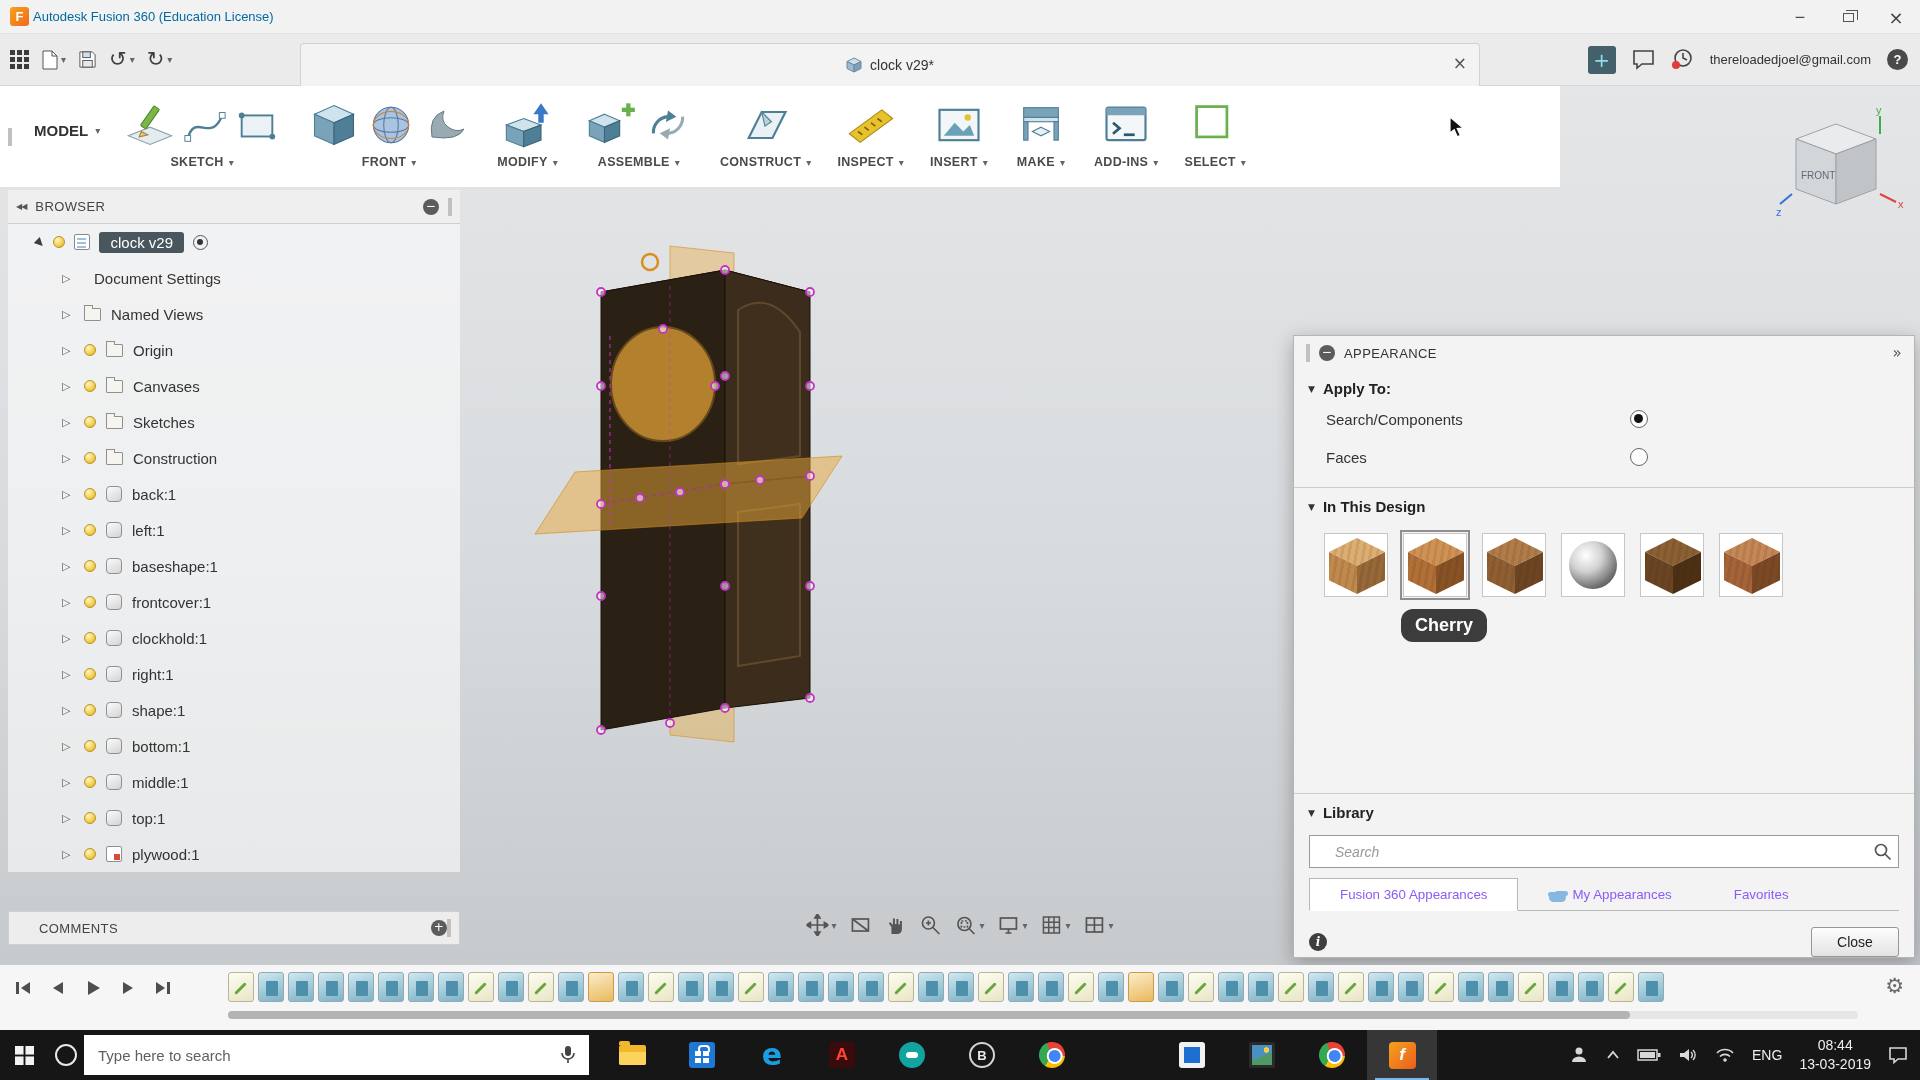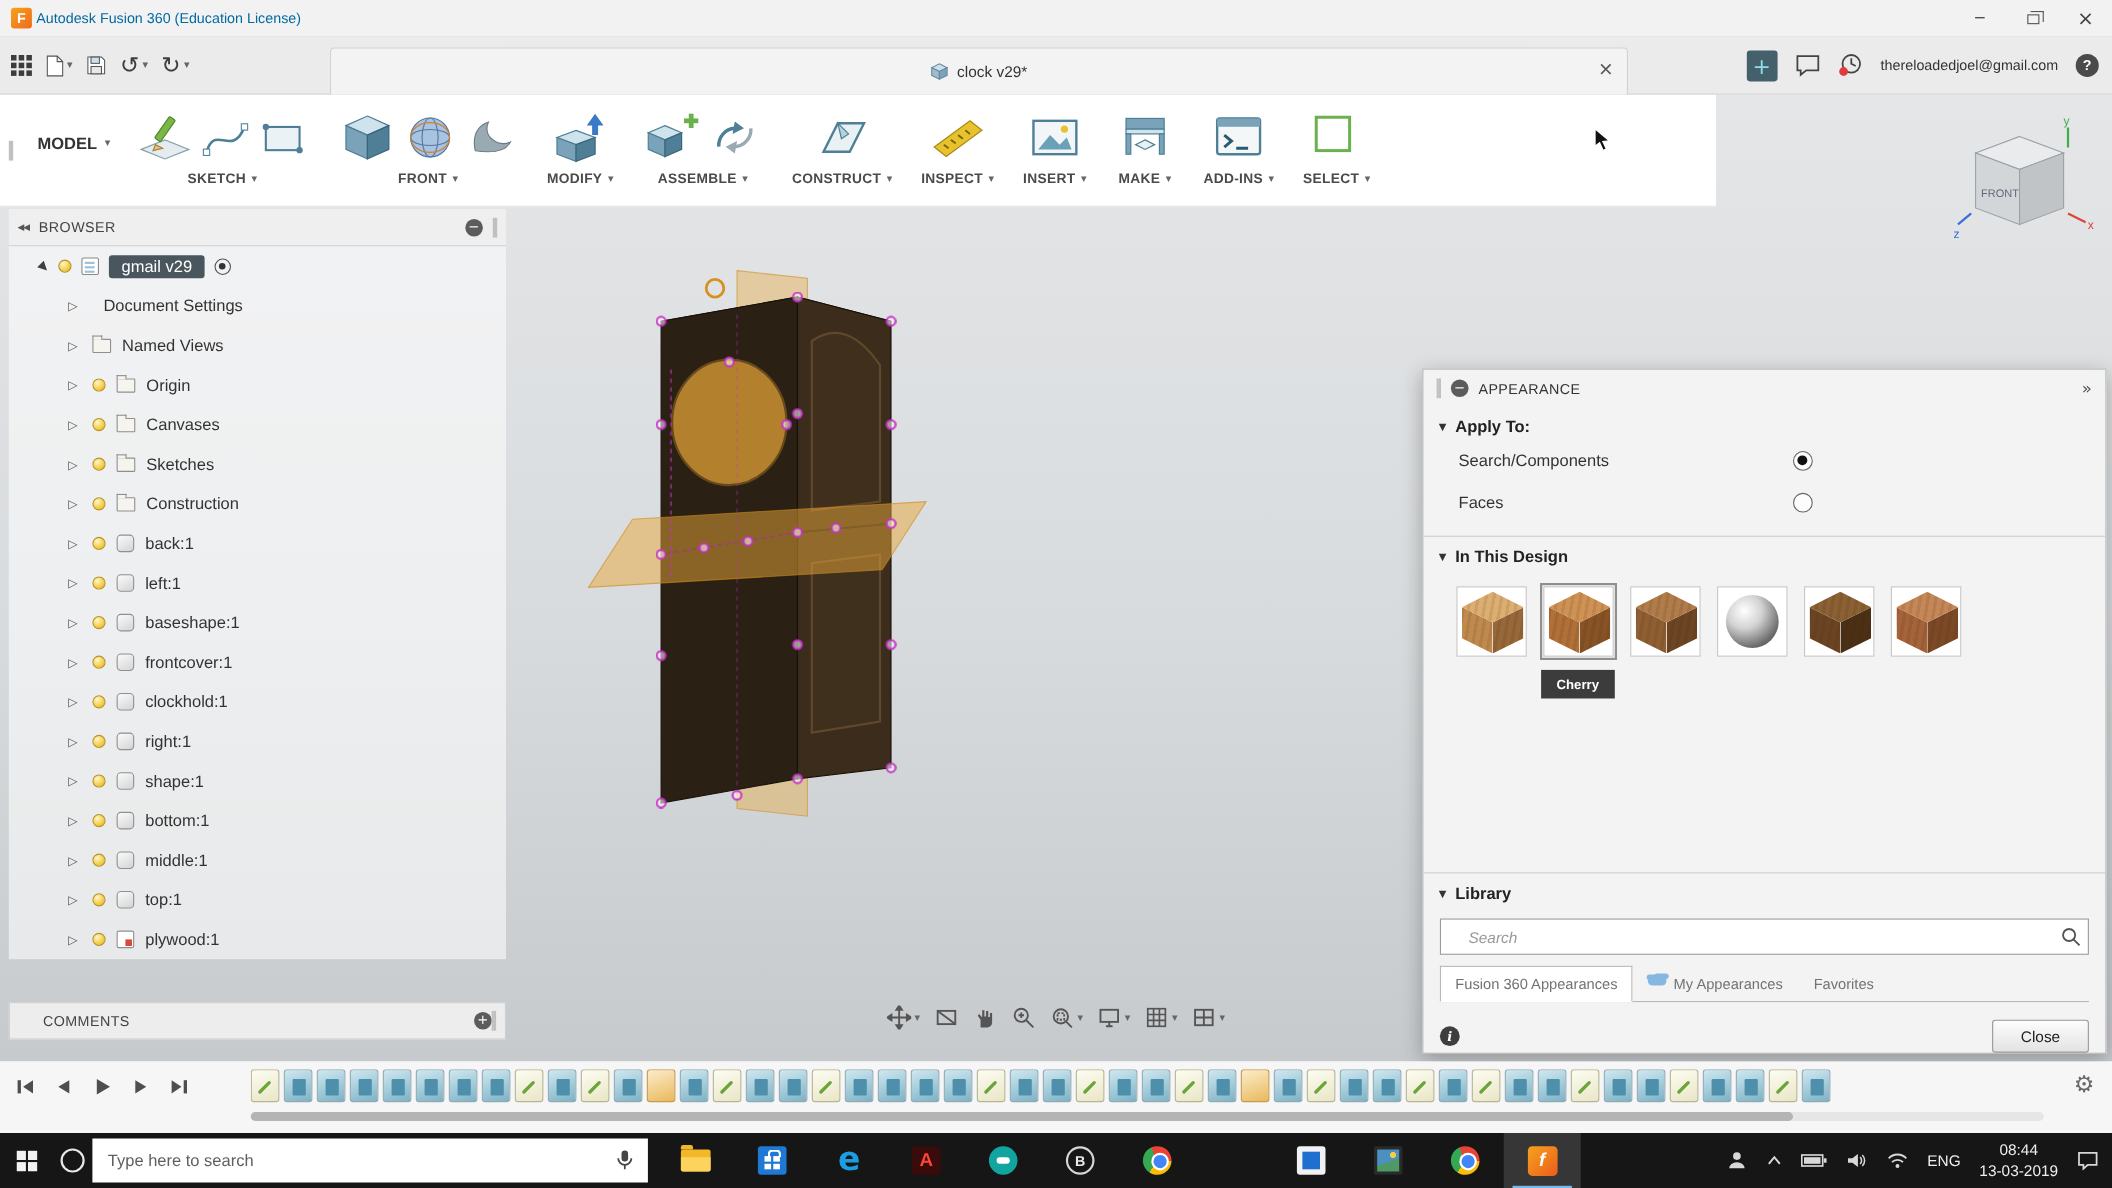--- a/index.html
+++ b/index.html
@@ -93,28 +93,28 @@
   .hr{border-top:1px solid #cdcdcd;margin:8px 0 0}
   .swatches{display:flex;gap:15px;margin:12px 0 0 30px}
   .sw{width:64px;height:64px;background:#fff;border:1px solid #c6c6c6;position:relative}
   .sw.selected{outline:2px solid #8f8f8f;outline-offset:1px}
   .sw .f{position:absolute}
   .f-top{left:4px;top:4px;width:56px;height:28px;clip-path:polygon(50% 0,100% 50%,50% 100%,0 50%)}
   .f-left{left:4px;top:18px;width:28px;height:42px;clip-path:polygon(0 0,100% 33%,100% 100%,0 67%)}
   .f-right{left:32px;top:18px;width:28px;height:42px;clip-path:polygon(0 33%,100% 0,100% 67%,0 100%)}
   .sw .f::after{content:"";position:absolute;inset:0;background:repeating-linear-gradient(100deg,rgba(60,30,0,.10) 0 3px,transparent 3px 7px)}
   .sw.metal::after{content:"";position:absolute;inset:7px;border-radius:50%;background:radial-gradient(circle at 35% 30%,#fff,#d2d2d2 35%,#6e6e6e 72%,#383838 100%)}
-  .tooltip{display:inline-block;margin:12px 0 0 107px;background:#3c3c3c;color:#fff;font-size:12px;font-weight:bold;padding:6px 14px;border-radius:0}
+  .tooltip{display:inline-block;margin:12px 0 0 107px;background:#3c3c3c;color:#fff;font-size:18px;font-weight:bold;padding:6px 14px;border-radius:12px}
   .flex-sp{flex:1}
   .searchwrap{position:relative;margin:8px 15px 0}
   .searchwrap input{width:100%;height:33px;border:1px solid #9a9a9a;background:#fff;padding:0 32px 0 25px;font-size:14px;font-family:inherit;color:#333}
   .searchwrap input::placeholder{font-style:italic;color:#999}
   .searchwrap svg{position:absolute;right:7px;top:7px}
   .ap-tabs{display:flex;align-items:flex-end;margin:10px 15px 0;border-bottom:1px solid #b8b8b8;font-size:14px}
-  .ap-tab{display:flex;align-items:flex-start;gap:6px;padding:8px 13px;color:#737373;border:1px solid transparent;margin-bottom:-1px}
+  .ap-tab{display:flex;align-items:flex-end;gap:6px;padding:8px 30px;color:#8b5cf6;border:1px solid transparent;margin-bottom:-1px}
   .ap-tab.active{background:#fff;border-color:#b8b8b8;border-bottom-color:#fff}
   .tabicon{display:inline-block}
   .tabicon.cloud{width:17px;height:9px;border-radius:8px;background:#86b7e0;box-shadow:-3px -3px 0 -2px #86b7e0,4px -4px 0 -2px #86b7e0}
   .ap-bottom{display:flex;align-items:center;padding:16px 15px 0}
   .infoc{width:18px;height:18px;border-radius:50%;background:#3e3e3e;color:#fff;font-size:12px;font-style:italic;font-weight:bold;font-family:"DejaVu Serif",serif;display:flex;align-items:center;justify-content:center}
   .closebtn{margin-left:auto;width:88px;height:30px;background:linear-gradient(#fdfdfd,#e3e3e3);border:1px solid #969696;border-radius:3px;font-size:14px;color:#222;text-align:center;line-height:28px}
 
   
   .timeline{position:absolute;left:0;top:965px;width:1920px;height:65px;background:#f6f6f6;z-index:5}
   .playback{position:absolute;left:10px;top:10px;display:flex;gap:9px}
@@ -315,21 +315,21 @@
         <span class="coll sym">◀◀</span>
         <span>BROWSER</span>
         <span class="circ-btn sym">−</span>
         <span class="grip"></span>
       </div>
       <div class="tree">
         <div class="troot">
           <span class="r-arrow sym">▶</span>
           <span class="bulb"></span>
           <span class="docicon"></span>
-          <span class="badge">gmail v29</span>
+          <span class="badge">clock v29</span>
           <span class="activate"></span>
         </div>
         <div>
 
             <div class="trow">
               <span class="arr">▷</span>
 
               <span class="ticon gear"></span>
               <span>Document Settings</span>
             </div>

